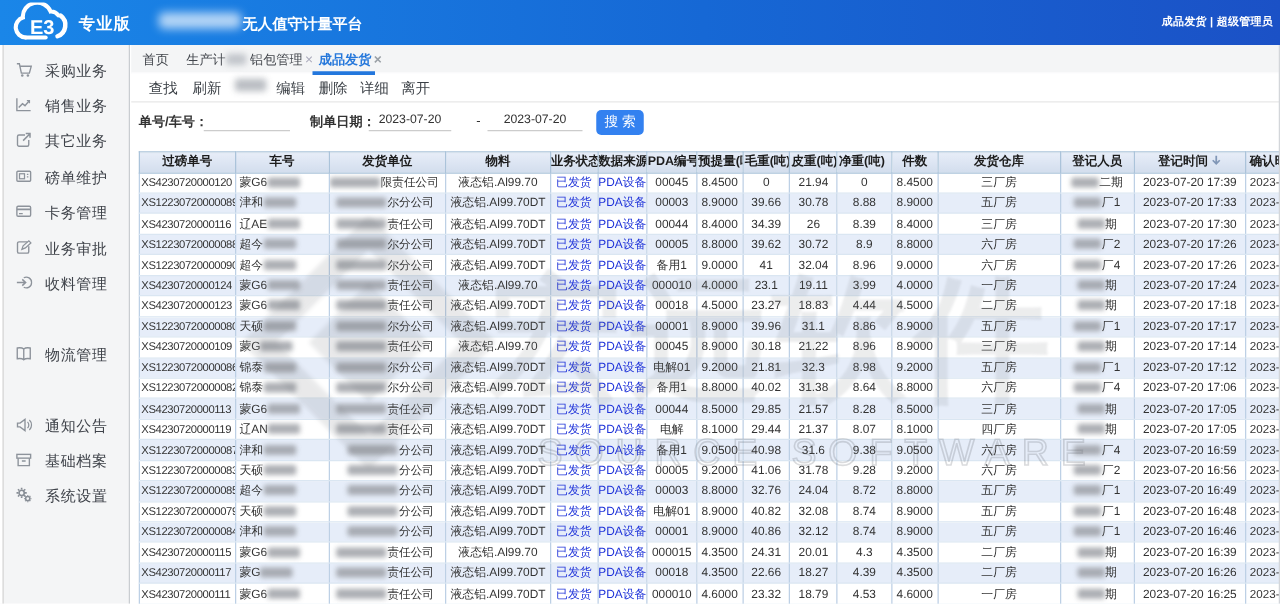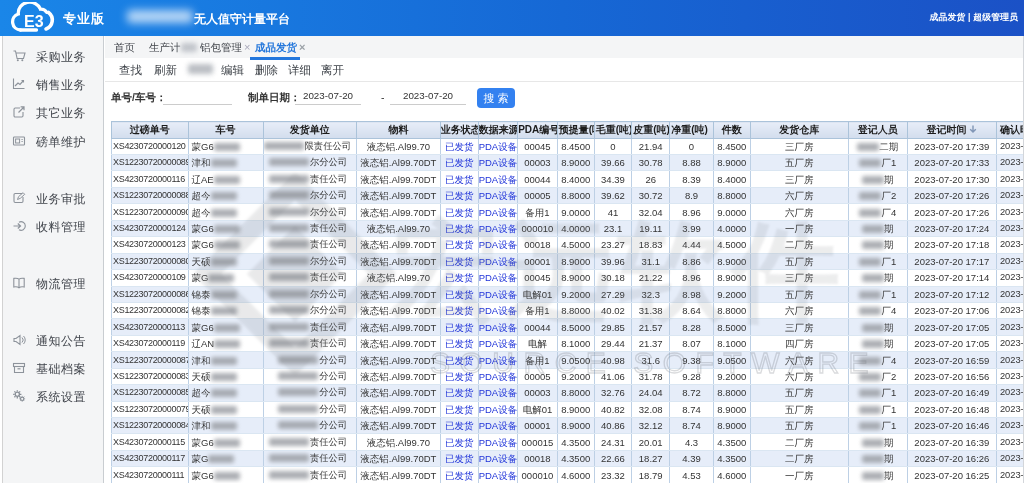--- a/index.html
+++ b/index.html
@@ -77,20 +77,28 @@
       </svg>
       <span>其它业务</span>
     </div>
  <div class="mi" style="top:90.7px">
       <svg width="14" height="14" viewBox="0 0 14 14">
         <rect x="1.5" y="3" width="11" height="8" rx="0.8" fill="none" stroke="#8d939b" stroke-width="1.1"></rect>
         <rect x="3.6" y="5" width="4" height="4" fill="none" stroke="#8d939b" stroke-width="1"></rect>
         <path d="M9.5 5.5h1.2M9.5 7.5h1.2" stroke="#8d939b" stroke-width="1"></path>
       </svg>
       <span>磅单维护</span>
+    </div>
+ <div class="mi" style="top:119.1px">
+      <svg width="14" height="14" viewBox="0 0 14 14">
+        <rect x="1.5" y="3" width="11" height="8" rx="1" fill="none" stroke="#8d939b" stroke-width="1.1"></rect>
+        <path d="M1.5 5.4h11" stroke="#8d939b" stroke-width="1.4"></path>
+        <path d="M3.2 8.8h3" stroke="#8d939b" stroke-width="1"></path>
+      </svg>
+      <span>卡务管理</span>
     </div>
  <div class="mi" style="top:147.5px">
       <svg width="14" height="14" viewBox="0 0 14 14">
         <path d="M10 2.5H3.2A1.2 1.2 0 0 0 2 3.7v6.6A1.2 1.2 0 0 0 3.2 11.5h6.6A1.2 1.2 0 0 0 11 10.3V6" fill="none" stroke="#8d939b" stroke-width="1.1"></path>
         <path d="M5.5 8.5l1-2.8 4.6-4 1.6 1.6-4.4 4z" fill="none" stroke="#8d939b" stroke-width="1"></path>
       </svg>
       <span>业务审批</span>
     </div>
  <div class="mi" style="top:175.9px">
       <svg width="14" height="14" viewBox="0 0 14 14">
@@ -360,21 +368,21 @@
         </tr>
   <tr class="alt">
           <td class="num1">XS12230720000086</td>
           <td class="lft">锦泰<span class="blr" style="width:26px"></span></td>
           <td class="rgt"><span class="blr" style="width:40px;margin-right:1px"></span>尔分公司</td>
           <td>液态铝.Al99.70DT</td>
           <td class="bb">已发货</td>
           <td class="bb">PDA设备</td>
           <td>电解01</td>
           <td>9.2000</td>
-          <td>27.29</td>
+          <td>21.81</td>
           <td>32.3</td>
           <td>8.98</td>
           <td>9.2000</td>
           <td>五厂房</td>
           <td><span class="blr" style="width:22px"></span>厂1</td>
           <td>2023-07-20 17:12</td>
           <td class="lft" style="font-size:9.3px">2023-07-20 17:12</td>
         </tr>
   <tr>
           <td class="num1">XS12230720000082</td>

